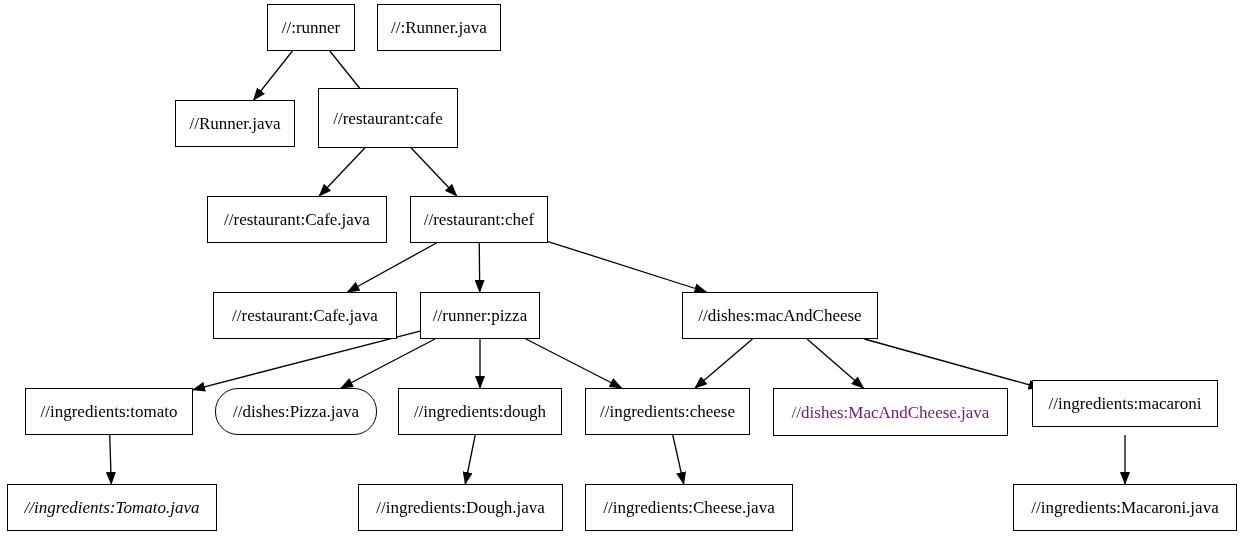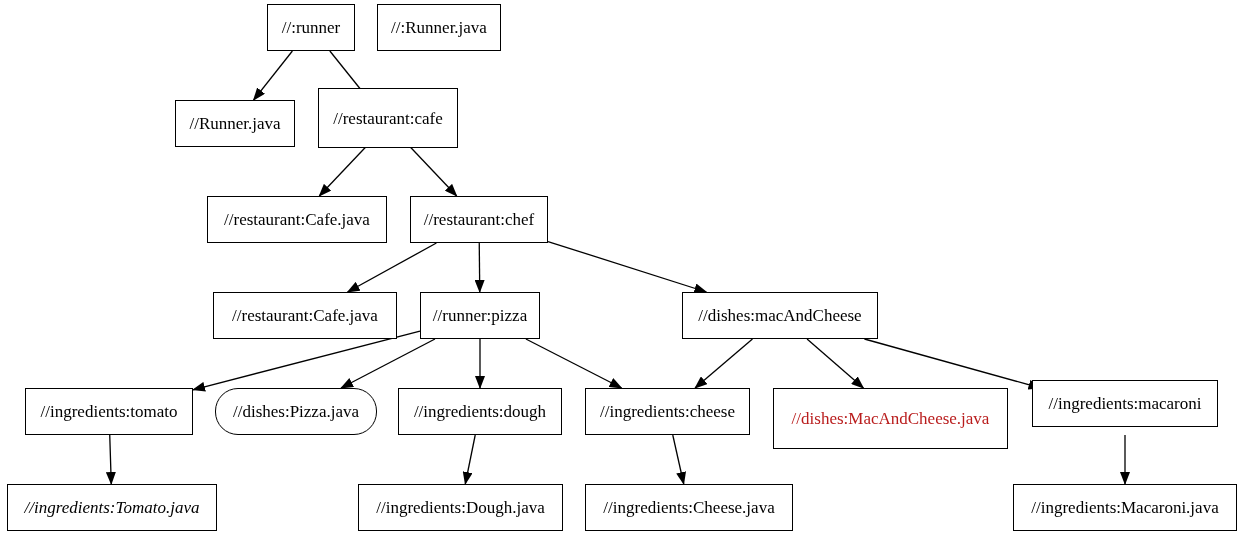--- a/index.html
+++ b/index.html
@@ -74,20 +74,20 @@
       <div class="node" style="left: 318px; top: 88px; width: 140px; height: 60px; border-color: rgb(0, 0, 0); color: rgb(0, 0, 0); text-align: center;">//restaurant:cafe</div>
       <div class="node" style="left: 207px; top: 196px; width: 180px; height: 47px; border-color: rgb(0, 0, 0); color: rgb(0, 0, 0);">//restaurant:Cafe.java</div>
       <div class="node" style="left: 410px; top: 196px; width: 138px; height: 47px; border-color: rgb(0, 0, 0); color: rgb(0, 0, 0);">//restaurant:chef</div>
       <div class="node" style="left: 213px; top: 292px; width: 184px; height: 47px; border-color: rgb(0, 0, 0); color: rgb(0, 0, 0);">//restaurant:Cafe.java</div>
       <div class="node" style="left: 420px; top: 292px; width: 120px; height: 47px; border-color: rgb(0, 0, 0); color: rgb(0, 0, 0);">//runner:pizza</div>
       <div class="node" style="left: 682px; top: 292px; width: 196px; height: 47px; border-color: rgb(0, 0, 0); color: rgb(0, 0, 0);">//dishes:macAndCheese</div>
       <div class="node" style="left: 25px; top: 388px; width: 168px; height: 47px; border-color: rgb(0, 0, 0); color: rgb(0, 0, 0);">//ingredients:tomato</div>
       <div class="node" style="left: 215px; top: 388px; width: 162px; height: 47px; border-color: rgb(0, 0, 0); color: rgb(0, 0, 0); border-radius: 23px;">//dishes:Pizza.java</div>
       <div class="node" style="left: 398px; top: 388px; width: 164px; height: 47px; border-color: rgb(0, 0, 0); color: rgb(0, 0, 0);">//ingredients:dough</div>
       <div class="node" style="left: 585px; top: 388px; width: 165px; height: 47px; border-color: rgb(0, 0, 0); color: rgb(0, 0, 0);">//ingredients:cheese</div>
-      <div class="node" style="left: 773px; top: 388px; width: 235px; height: 61px; border-color: rgb(0, 0, 0); color: #b91c1c;">//dishes:MacAndCheese.java</div>
+      <div class="node" style="left: 773px; top: 388px; width: 235px; height: 48px; border-color: rgb(0, 0, 0); color: #701a75;">//dishes:MacAndCheese.java</div>
       <div class="node" style="left: 1032px; top: 380px; width: 186px; height: 47px; border-color: rgb(0, 0, 0); color: rgb(0, 0, 0);">//ingredients:macaroni</div>
       <div class="node" style="left: 7px; top: 484px; width: 210px; height: 47px; border-color: rgb(0, 0, 0); color: rgb(0, 0, 0); font-style: italic;">//ingredients:Tomato.java</div>
       <div class="node" style="left: 358px; top: 484px; width: 205px; height: 47px; border-color: rgb(0, 0, 0); color: rgb(0, 0, 0);">//ingredients:Dough.java</div>
       <div class="node" style="left: 585px; top: 484px; width: 208px; height: 47px; border-color: rgb(0, 0, 0); color: rgb(0, 0, 0);">//ingredients:Cheese.java</div>
       <div class="node" style="left: 1013px; top: 484px; width: 224px; height: 47px; border-color: rgb(0, 0, 0); color: rgb(0, 0, 0);">//ingredients:Macaroni.java</div>
     </div>
 </div>
 
 </body></html>

